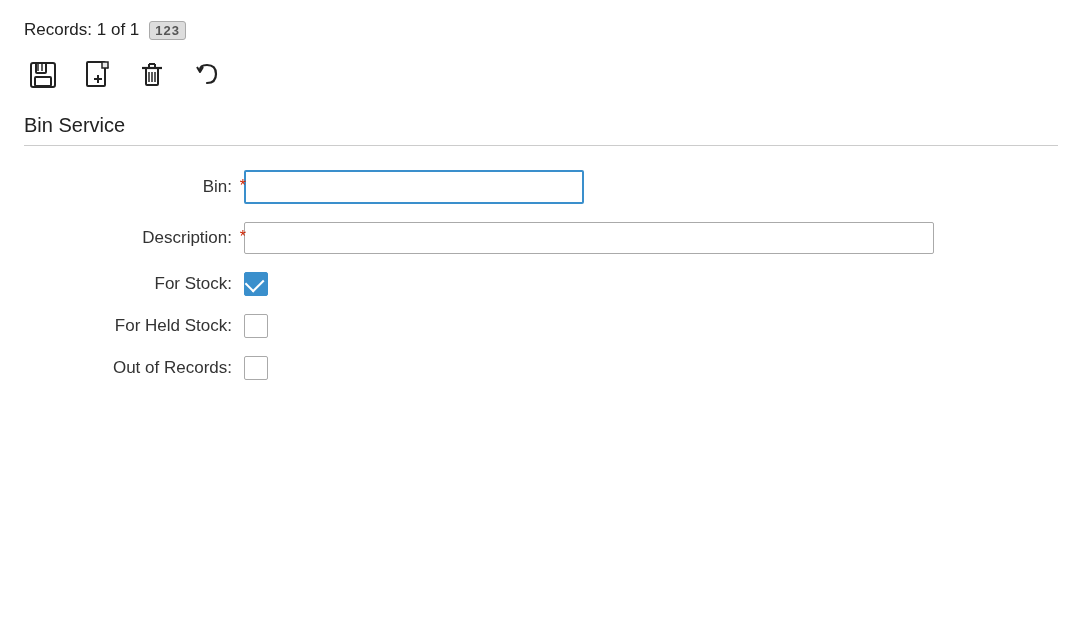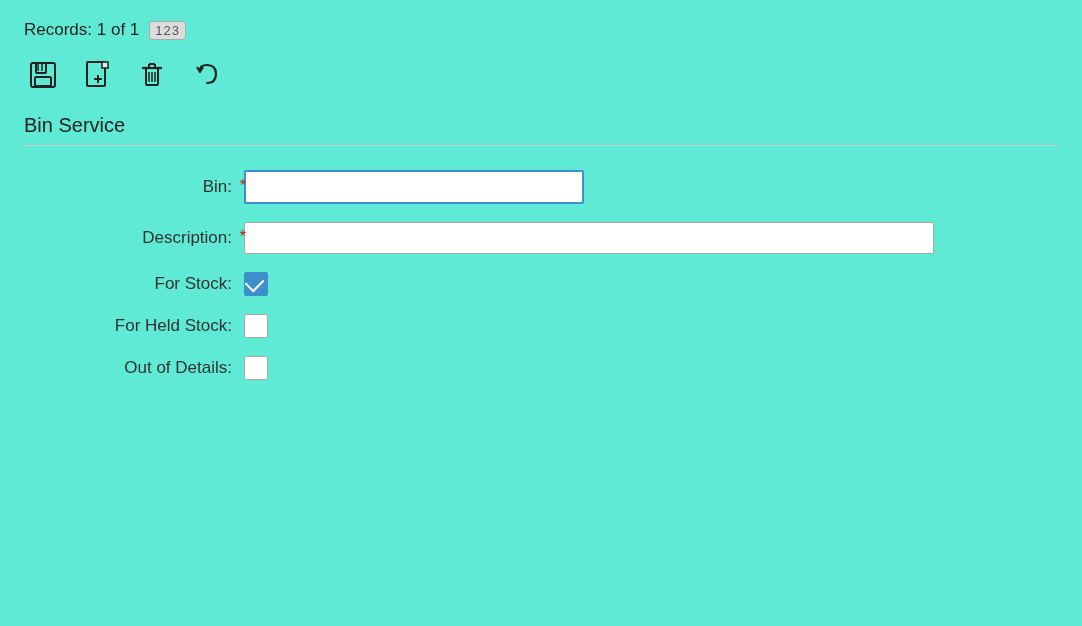--- a/index.html
+++ b/index.html
@@ -12,21 +12,21 @@
       background-color: #e8e8e8;
       font-family: Arial, sans-serif;
       font-size: 16px;
       color: #222;
       width: 1082px;
       height: 626px;
       overflow: hidden;
     }
 
     .page-container {
-      background-color: #5eead4;
+      background-color: #ffffff;
       padding: 20px 24px;
       width: 100%;
       height: 100%;
     }
 
     .records-bar {
       display: flex;
       align-items: center;
       gap: 10px;
       margin-bottom: 16px;
@@ -40,21 +40,21 @@
     .records-badge {
       display: inline-flex;
       align-items: center;
       justify-content: center;
       border: 1.5px solid #aaa;
       border-radius: 3px;
       padding: 1px 5px;
       font-size: 13px;
       color: #555;
       background: #ddd;
-      font-weight: normal;
+      font-weight: bold;
       letter-spacing: 1px;
     }
 
     .toolbar {
       display: flex;
       align-items: center;
       gap: 18px;
       margin-bottom: 20px;
     }
 
@@ -249,21 +249,21 @@
       <label class="form-label">
         <span>For Held Stock:</span>
       </label>
       <div class="checkbox-wrapper">
         <div class="custom-checkbox" id="for-held-cb"></div>
       </div>
     </div>
 
     <div class="form-row">
       <label class="form-label">
-        <span>Out of Details:</span>
+        <span>Out of Records:</span>
       </label>
       <div class="checkbox-wrapper">
         <div class="custom-checkbox" id="out-of-service-cb"></div>
       </div>
     </div>
 
   </div>
 </div>
 
 </body></html>

